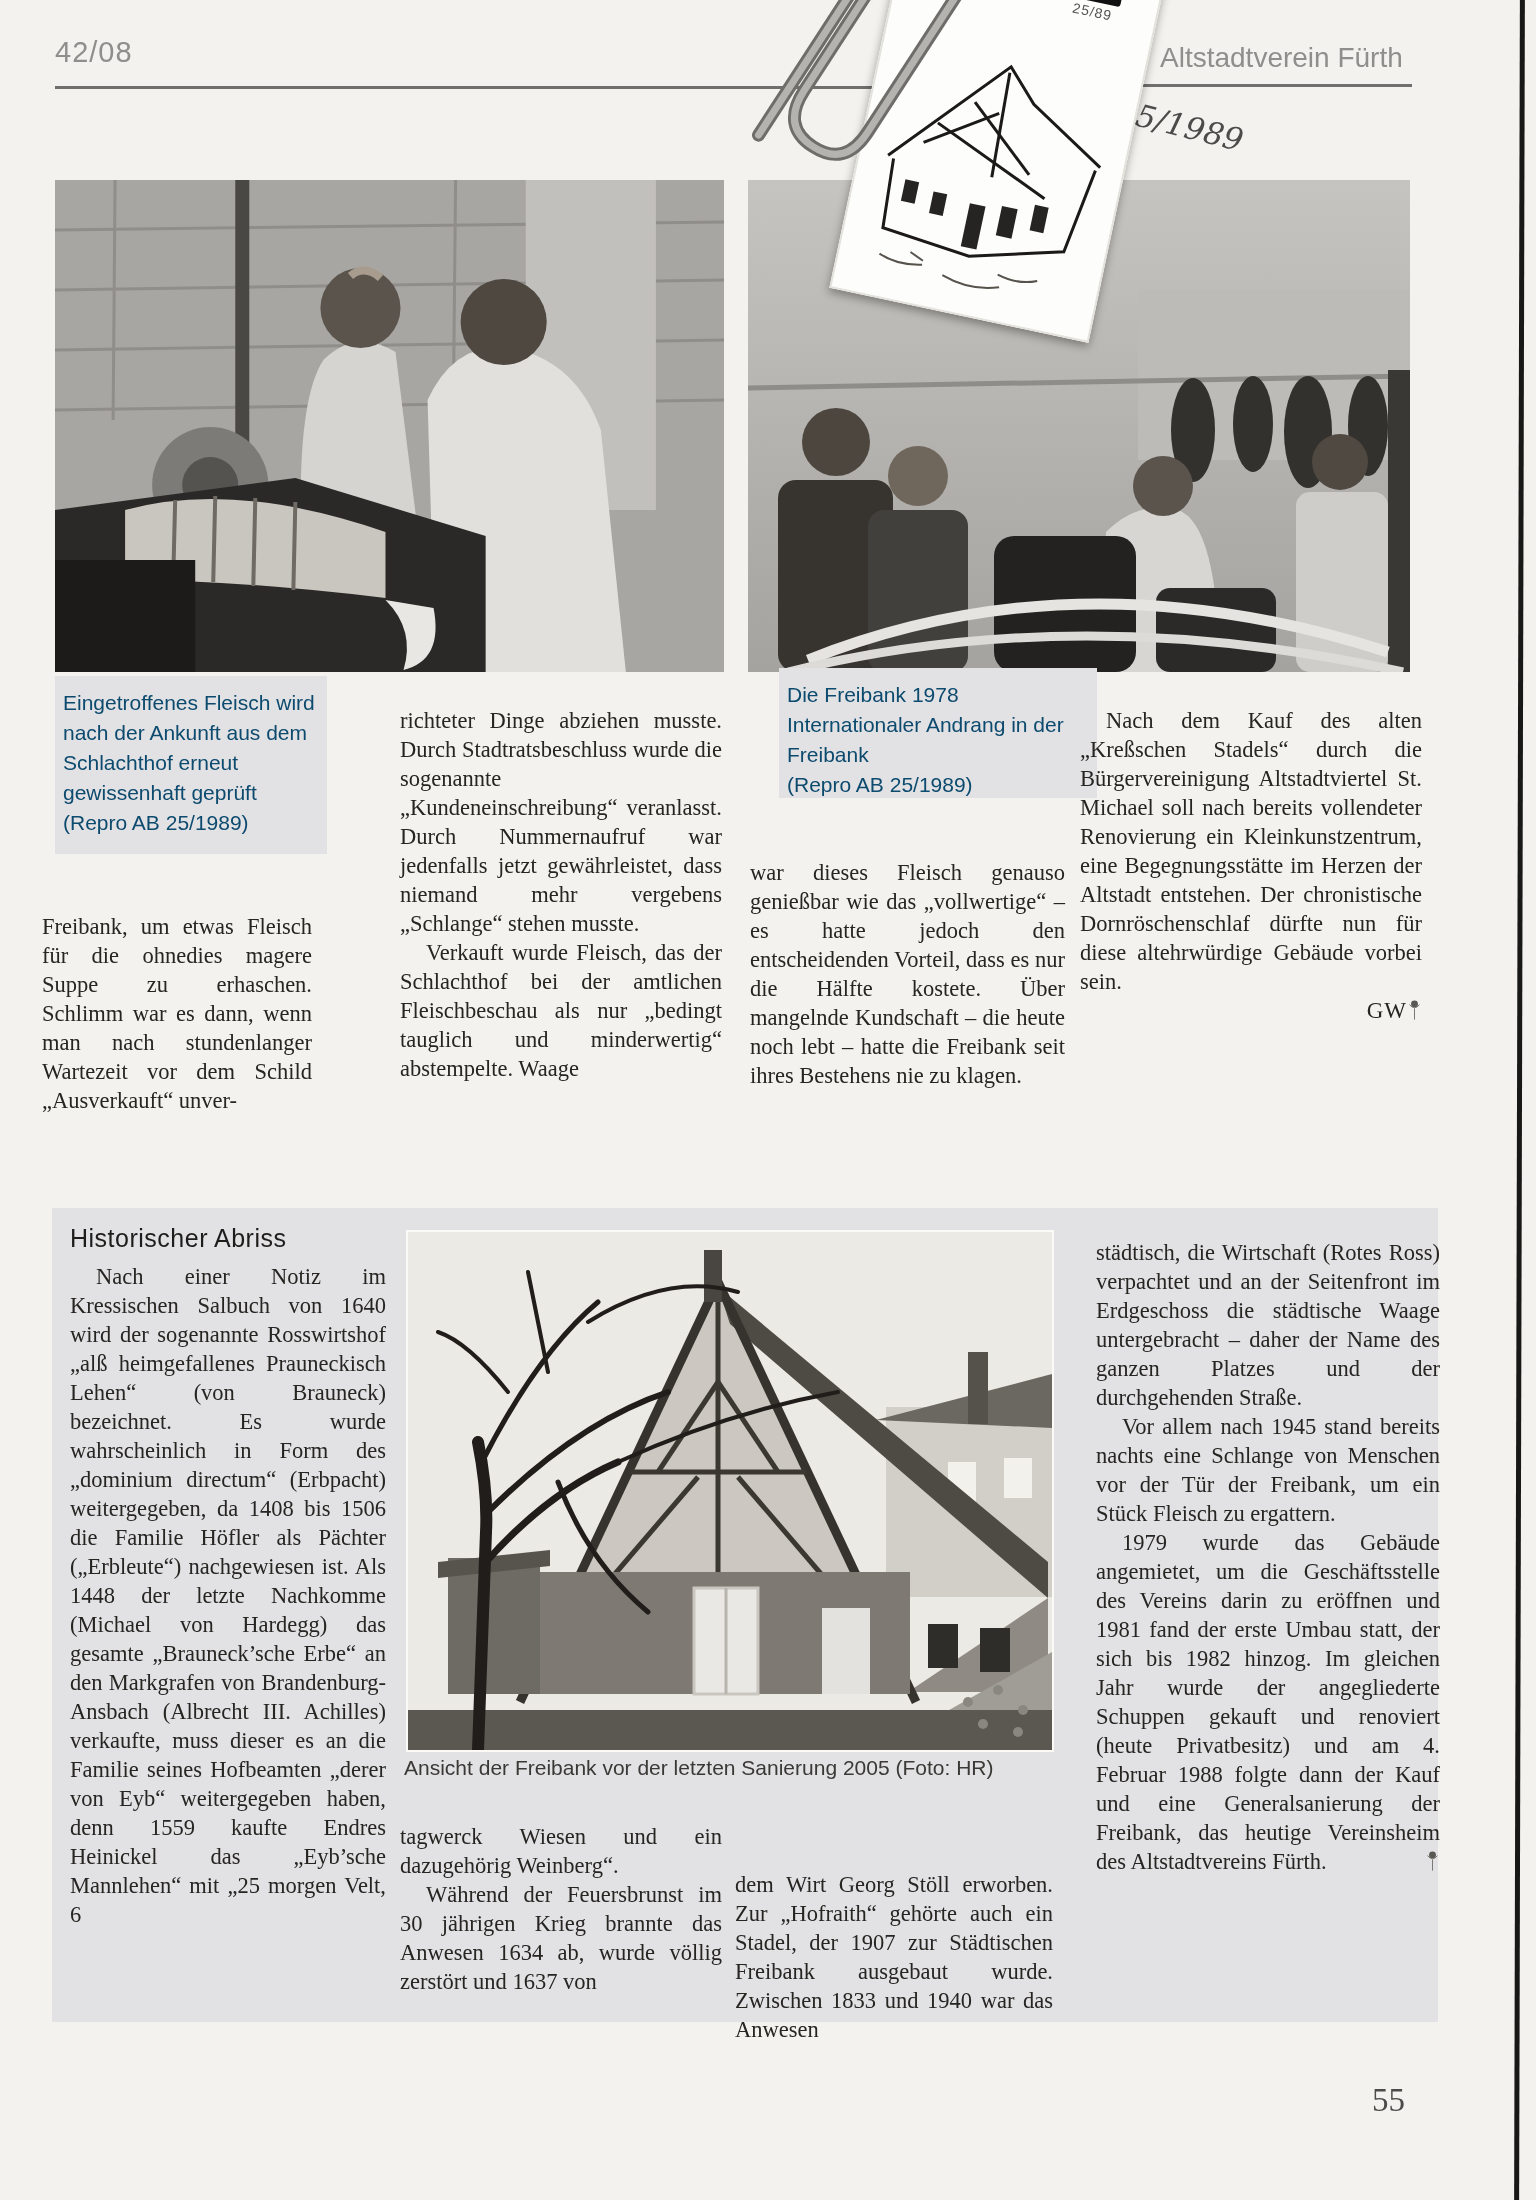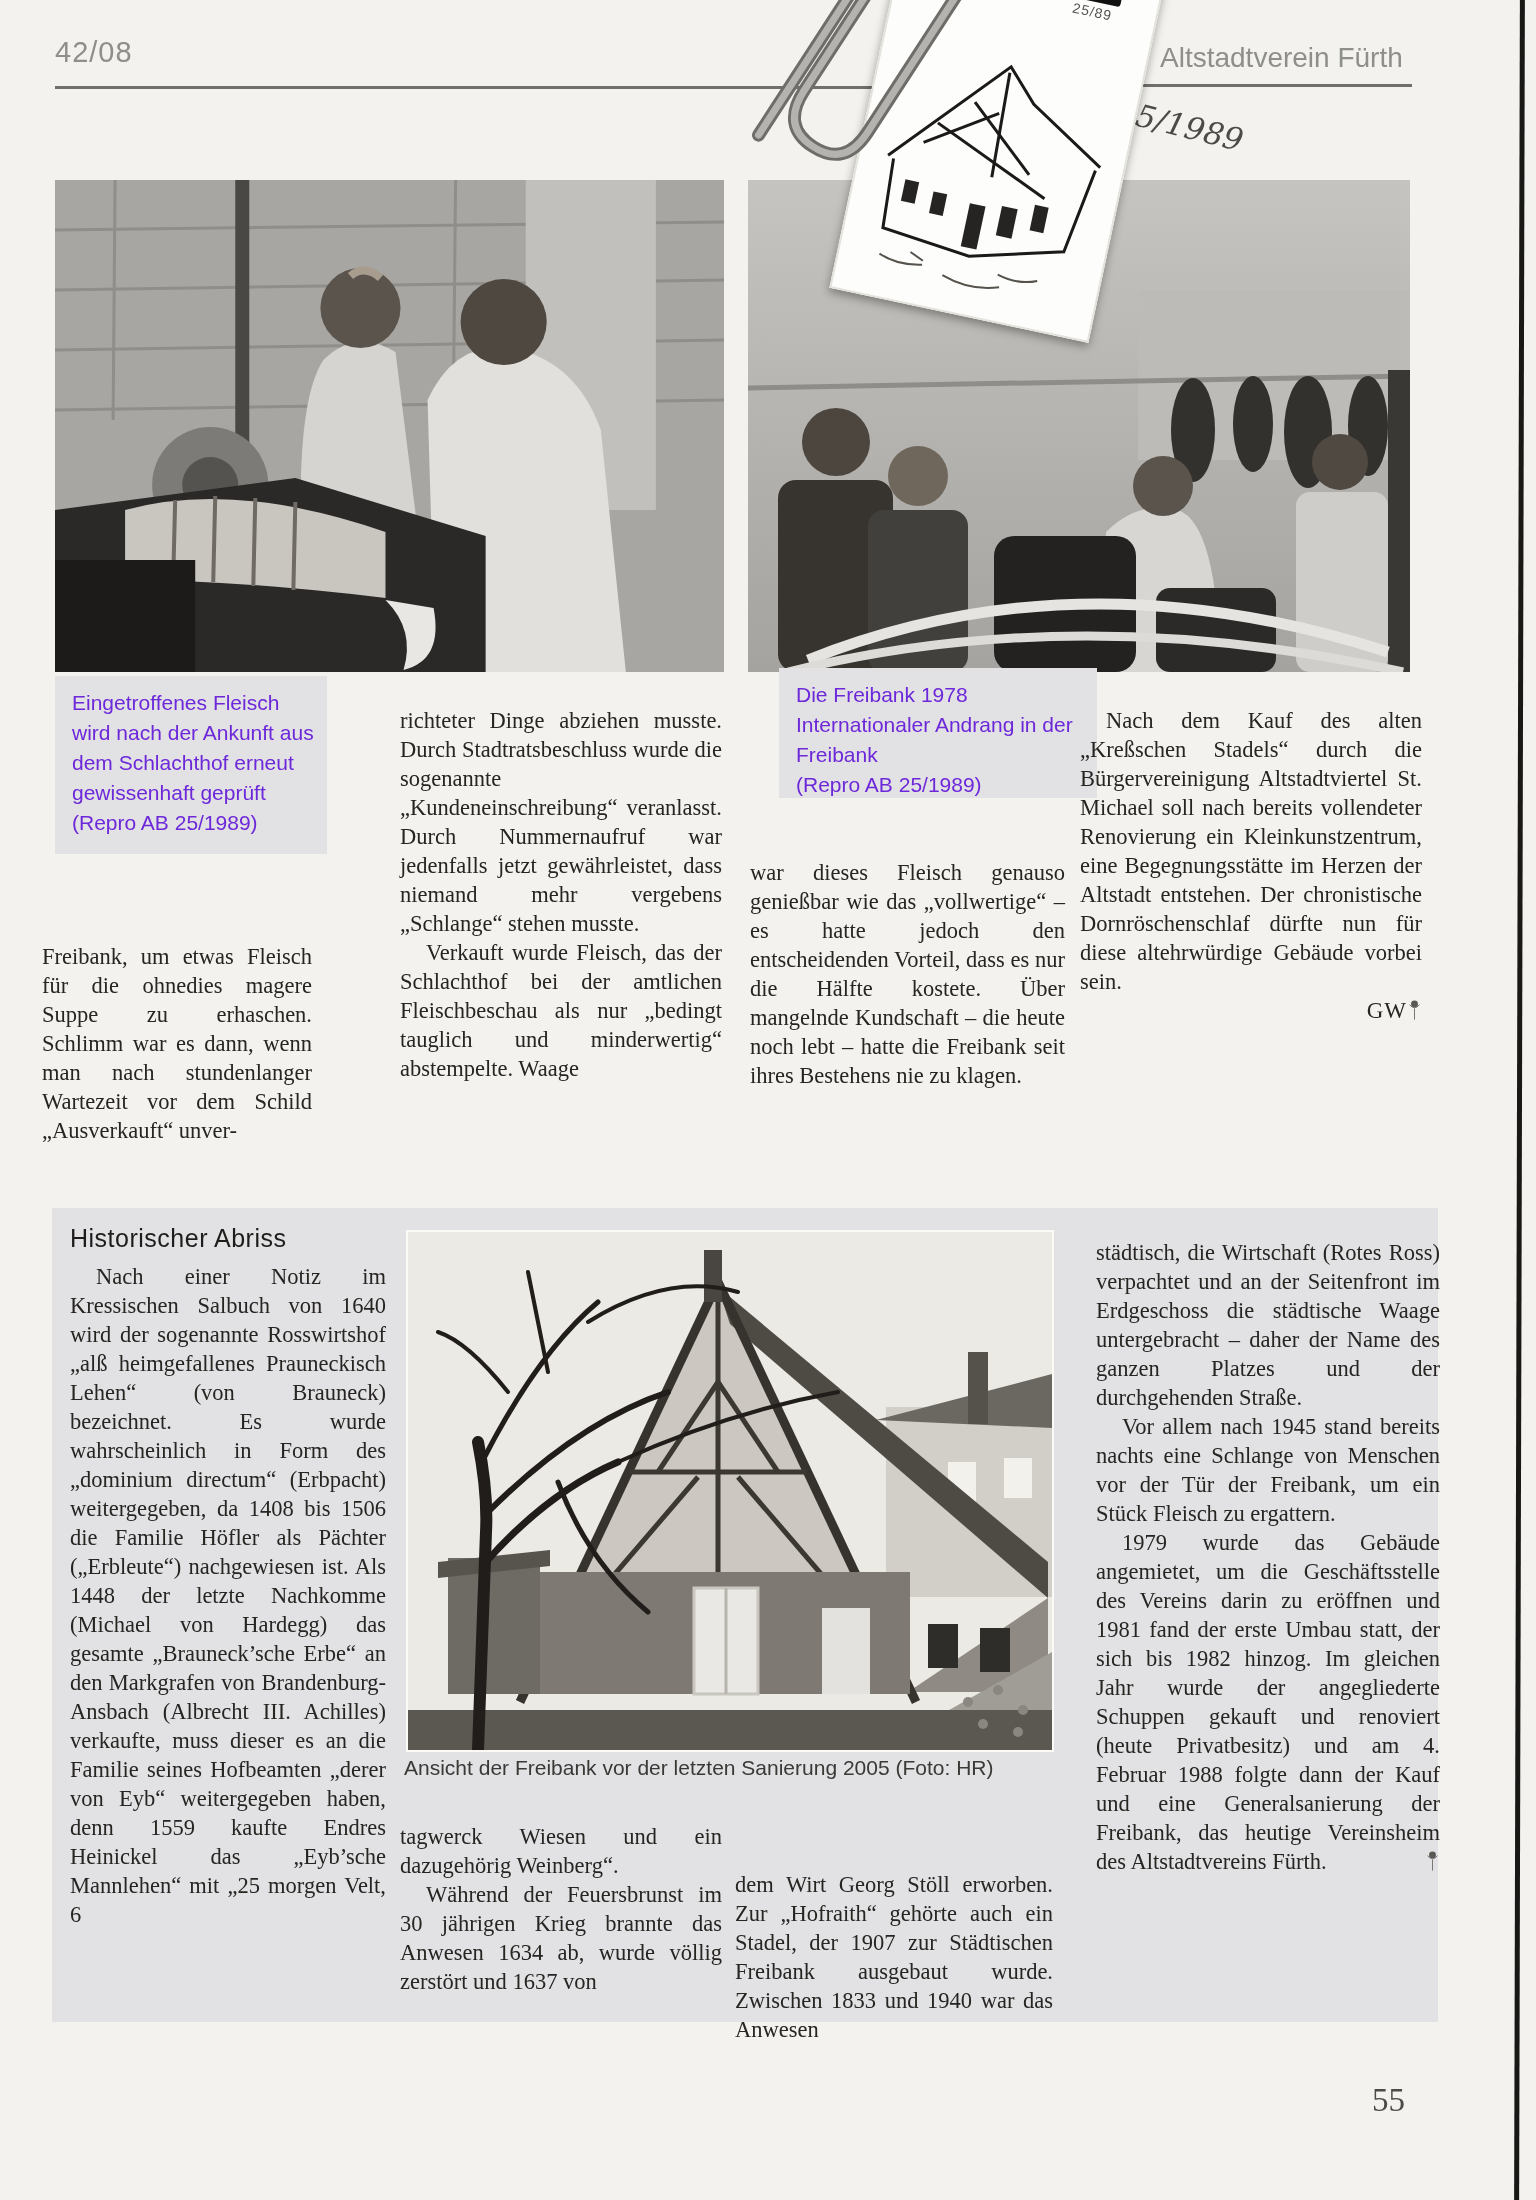--- a/index.html
+++ b/index.html
@@ -32,31 +32,31 @@
   .clip{position:absolute;left:790px;top:-150px;width:170px;height:340px;z-index:6;
         transform:rotate(33deg);transform-origin:center center;}
   
   .photo{position:absolute;background:#9a9894;}
   .photo svg{display:block;width:100%;height:100%;}
   .photo-a{left:55px;top:180px;width:669px;height:492px;}
   .photo-b{left:748px;top:180px;width:662px;height:492px;}
   .photo-c{left:408px;top:1232px;width:644px;height:518px;box-shadow:0 0 0 2px #fbfaf7;}
   
   .cap{position:absolute;background:#e2e1e4;font-family:"Liberation Sans",sans-serif;
-       font-size:21px;line-height:30px;color:#6d28d9;padding:12px 10px 10px 17px;box-sizing:border-box;}
+       font-size:21px;line-height:30px;color:#0c4a6e;padding:12px 10px 10px 8px;box-sizing:border-box;}
   .cap-a{left:55px;top:676px;width:272px;height:178px;}
   .cap-b{left:779px;top:668px;width:318px;height:130px;}
   .cap p{margin:0;}
   .cap-c{position:absolute;left:404px;top:1756px;width:652px;font-family:"Liberation Sans",sans-serif;
          font-size:21px;color:#3a3936;}
   
   .col{position:absolute;font-size:22.5px;line-height:29px;text-align:justify;}
   .col p{margin:0;}
   .col p.ind{text-indent:26px;}
-  .c1{left:42px;top:912px;width:270px;margin-top:30px;}
+  .c1{left:42px;top:912px;width:270px;}
   .c2{left:400px;top:706px;width:322px;}
   .c3{left:750px;top:858px;width:315px;}
   .c4{left:1080px;top:706px;width:342px;}
   .byline{text-align:right;font-size:23px;letter-spacing:1px;}
   .inline-flower{float:right;width:15px;height:26px;margin-top:3px;}
   
   .panel{position:absolute;left:52px;top:1208px;width:1386px;height:814px;background:#e2e1e4;}
   .h-head{position:absolute;left:70px;top:1224px;width:316px;font-family:"Liberation Sans",sans-serif;
           font-weight:normal;font-size:25px;color:#1e1d1b;letter-spacing:.5px;}
   .hc1{left:70px;top:1262px;width:316px;}

